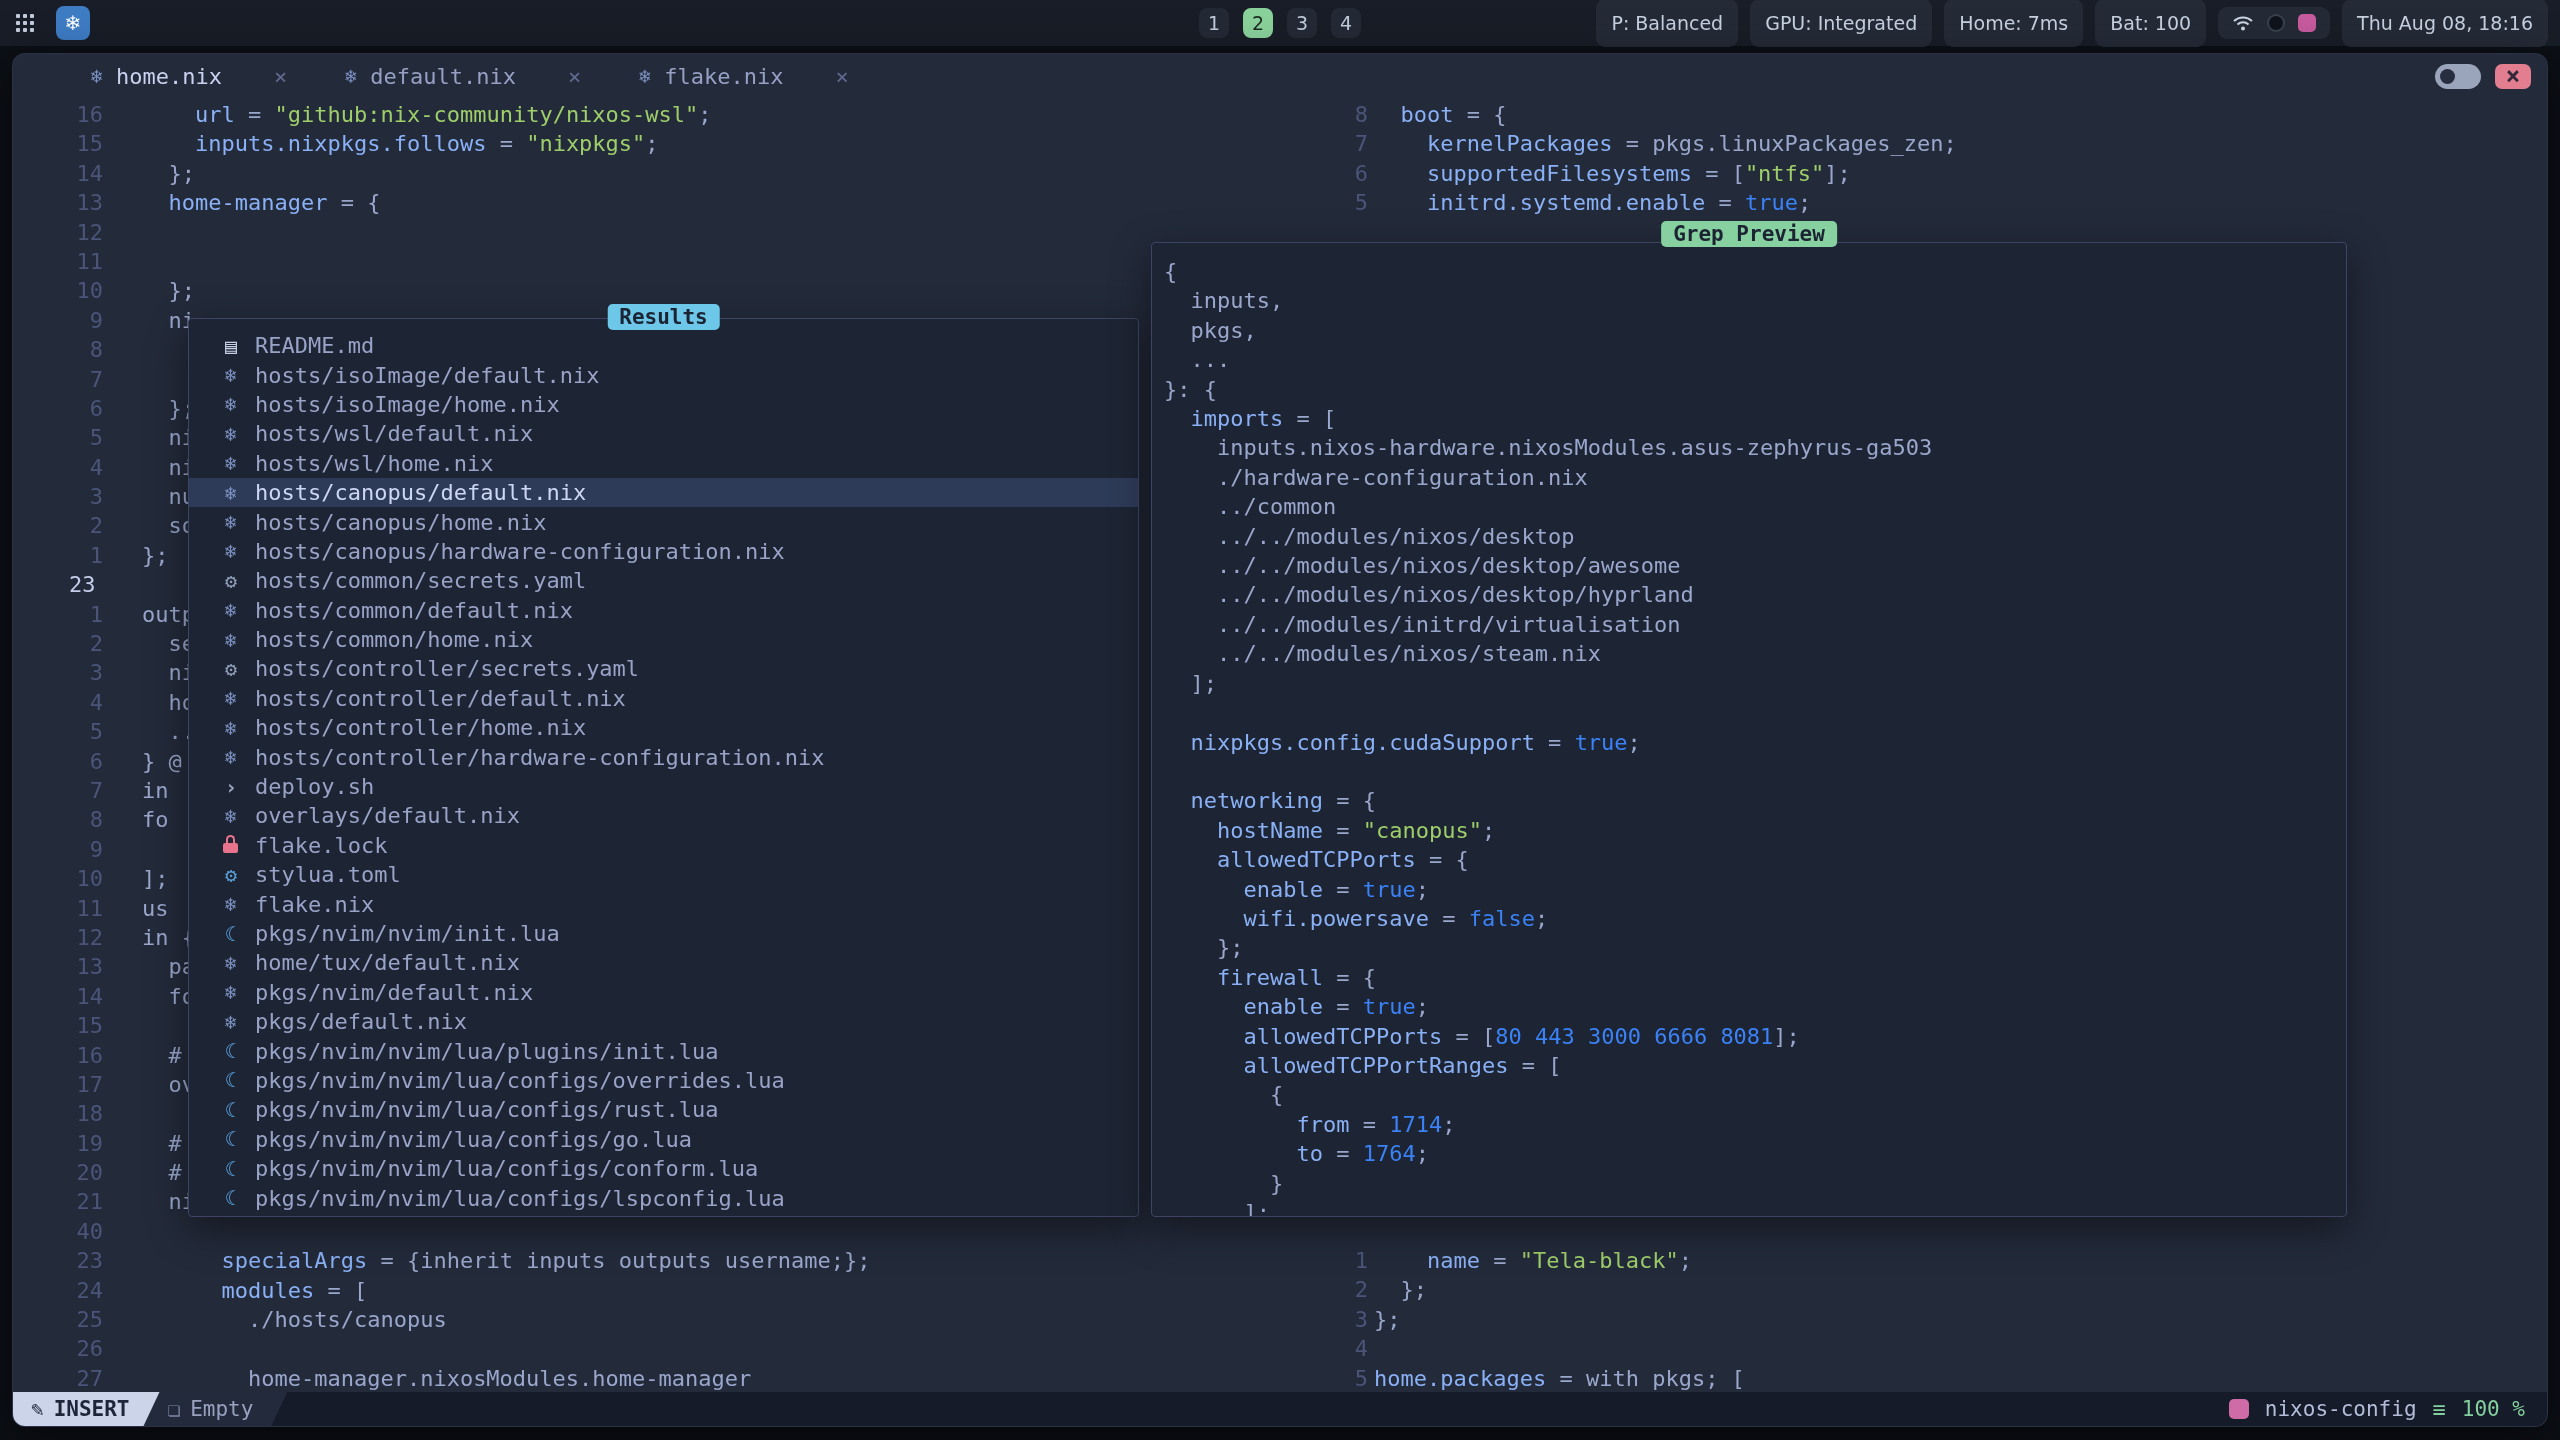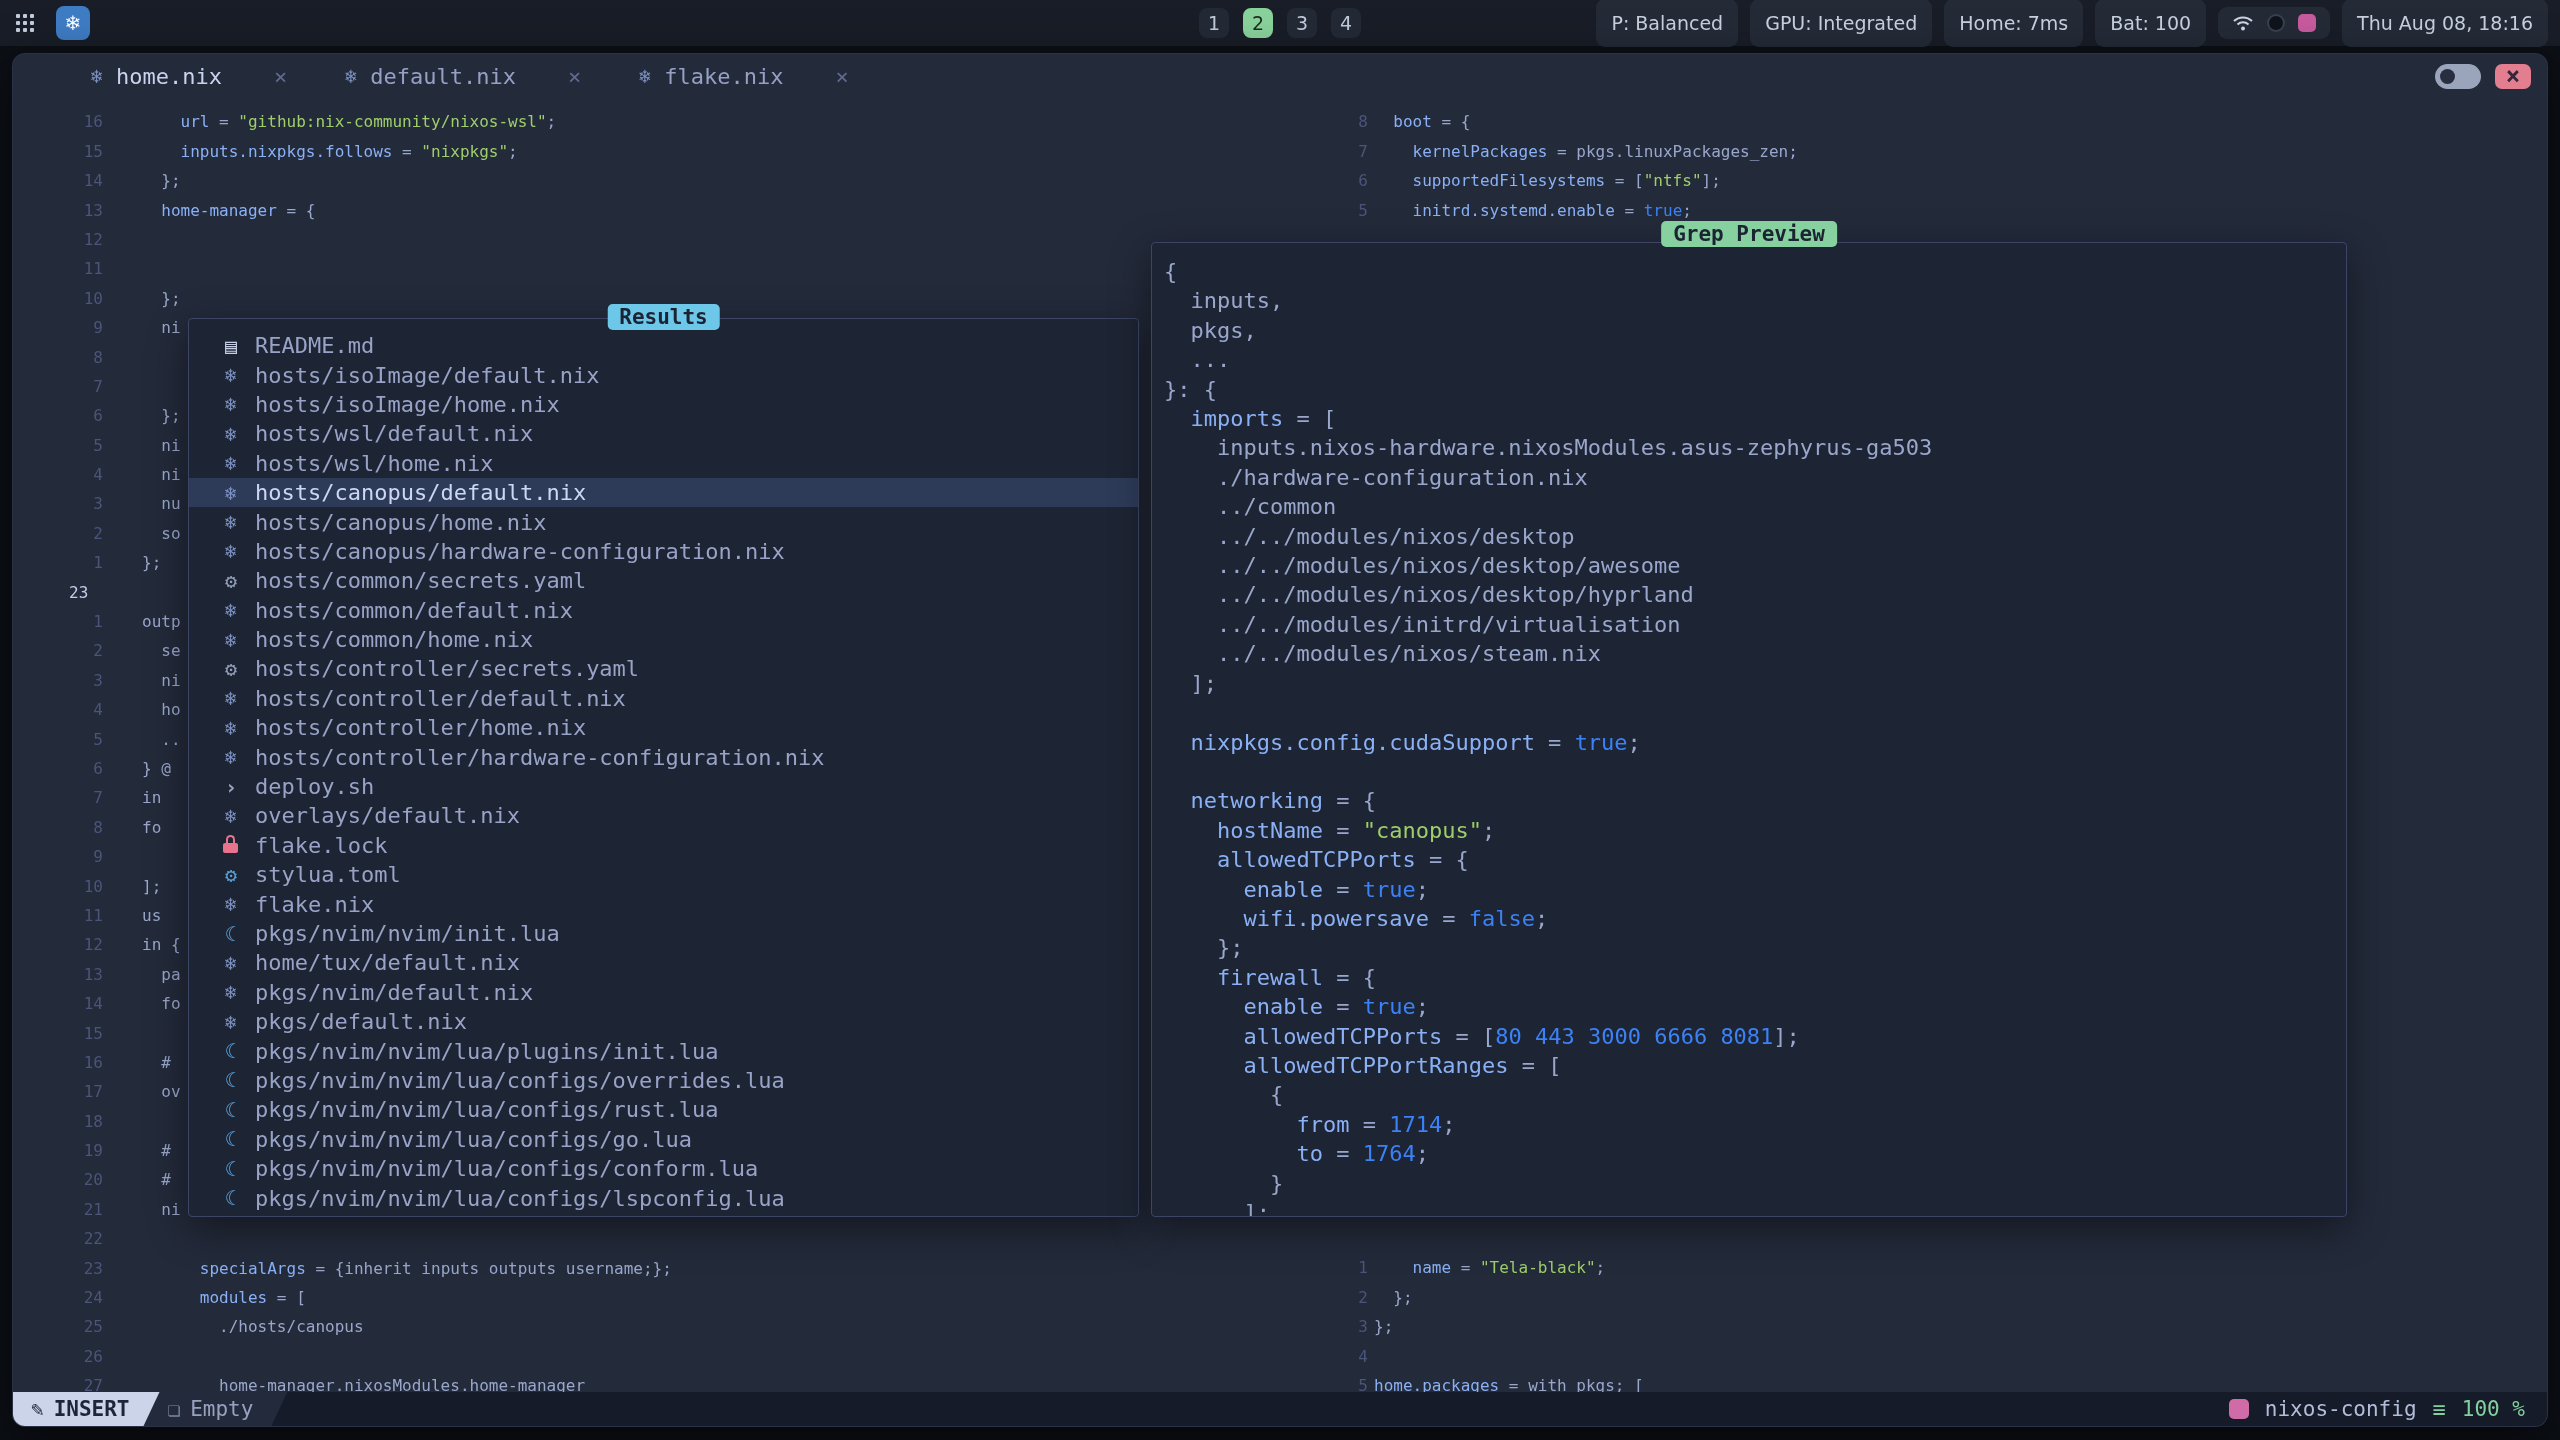--- a/index.html
+++ b/index.html
@@ -39,21 +39,21 @@
   .toggle{width:46px;height:25px;background:#9aa4ba;border-radius:13px;position:relative}
   .toggle .dot{position:absolute;left:5px;top:5px;width:15px;height:15px;border-radius:50%;background:#272e40}
   .closebtn{width:36px;height:25px;background:#e27e90;border-radius:7px;color:#33283a;
             font-size:24px;line-height:25px;text-align:center;font-weight:bold}
 
   
   .pane{position:absolute}
   #pane-left{left:0;top:48px}
   #pane-right-top{left:1255px;top:48px}
   #pane-right-bottom{left:1255px;top:1194px}
-  .crow{display:flex;height:29.4px;align-items:flex-end;font-size:16px;white-space:pre}
+  .crow{display:flex;height:29.4px;align-items:flex-start;font-size:22px;white-space:pre}
   .gut{width:90px;text-align:right;color:#4a5579;flex:none}
   #pane-right-top .gut,#pane-right-bottom .gut{width:100px}
   .code{margin-left:39px;color:#9aa7cc}
   #pane-right-top .code,#pane-right-bottom .code{margin-left:6px}
   .curln{text-align:left;padding-left:56px;box-sizing:border-box;color:#c3cdea}
   .attr{color:#8ab0f5}
   .str{color:#9ece6a}
   .num{color:#3b82f6}
 
   
@@ -209,21 +209,21 @@
         <div class="crow"><span class="gut">12</span><span class="code">in {</span></div>
         <div class="crow"><span class="gut">13</span><span class="code">  pa</span></div>
         <div class="crow"><span class="gut">14</span><span class="code">  fo</span></div>
         <div class="crow"><span class="gut">15</span><span class="code"></span></div>
         <div class="crow"><span class="gut">16</span><span class="code">  #</span></div>
         <div class="crow"><span class="gut">17</span><span class="code">  ov</span></div>
         <div class="crow"><span class="gut">18</span><span class="code"></span></div>
         <div class="crow"><span class="gut">19</span><span class="code">  #</span></div>
         <div class="crow"><span class="gut">20</span><span class="code">  #</span></div>
         <div class="crow"><span class="gut">21</span><span class="code">  ni</span></div>
-        <div class="crow"><span class="gut">22</span><span class="code"></span></div>
+        <div class="crow"><span class="gut">40</span><span class="code"></span></div>
         <div class="crow"><span class="gut">23</span><span class="code">      <span class="attr">specialArgs</span> = {inherit inputs outputs username;};</span></div>
         <div class="crow"><span class="gut">24</span><span class="code">      <span class="attr">modules</span> = [</span></div>
         <div class="crow"><span class="gut">25</span><span class="code">        ./hosts/canopus</span></div>
         <div class="crow"><span class="gut">26</span><span class="code"></span></div>
         <div class="crow"><span class="gut">27</span><span class="code">        home-manager.nixosModules.home-manager</span></div>
       </div>
     <div id="pane-right-top" class="pane">
         <div class="crow"><span class="gut">8</span><span class="code">  <span class="attr">boot</span> = {</span></div>
         <div class="crow"><span class="gut">7</span><span class="code">    <span class="attr">kernelPackages</span> = pkgs.linuxPackages_zen;</span></div>
         <div class="crow"><span class="gut">6</span><span class="code">    <span class="attr">supportedFilesystems</span> = [<span class="str">"ntfs"</span>];</span></div>

